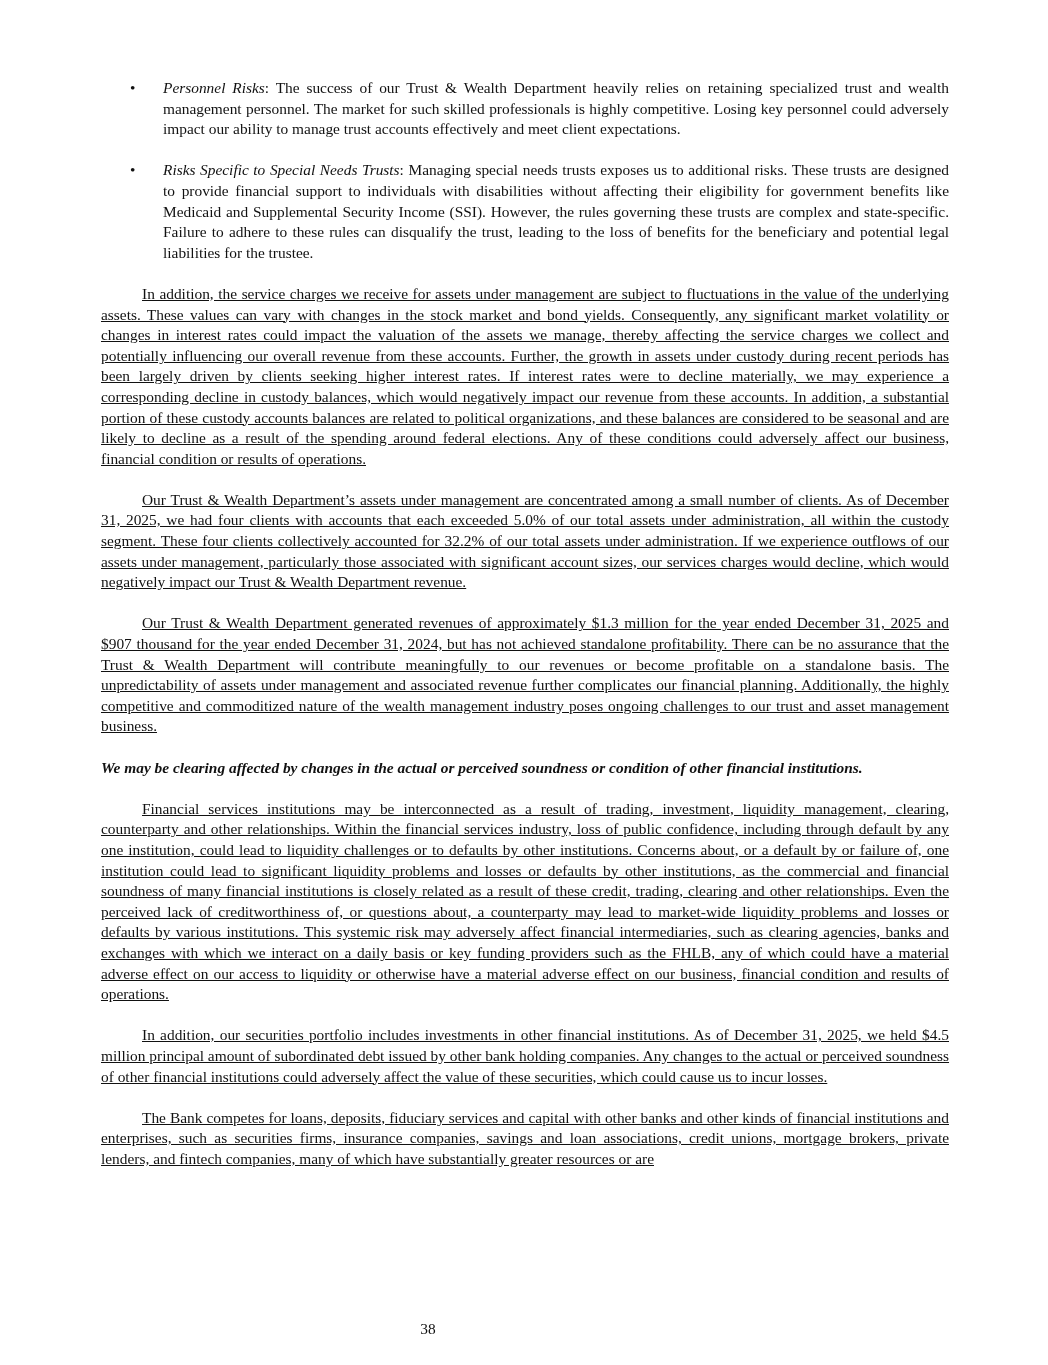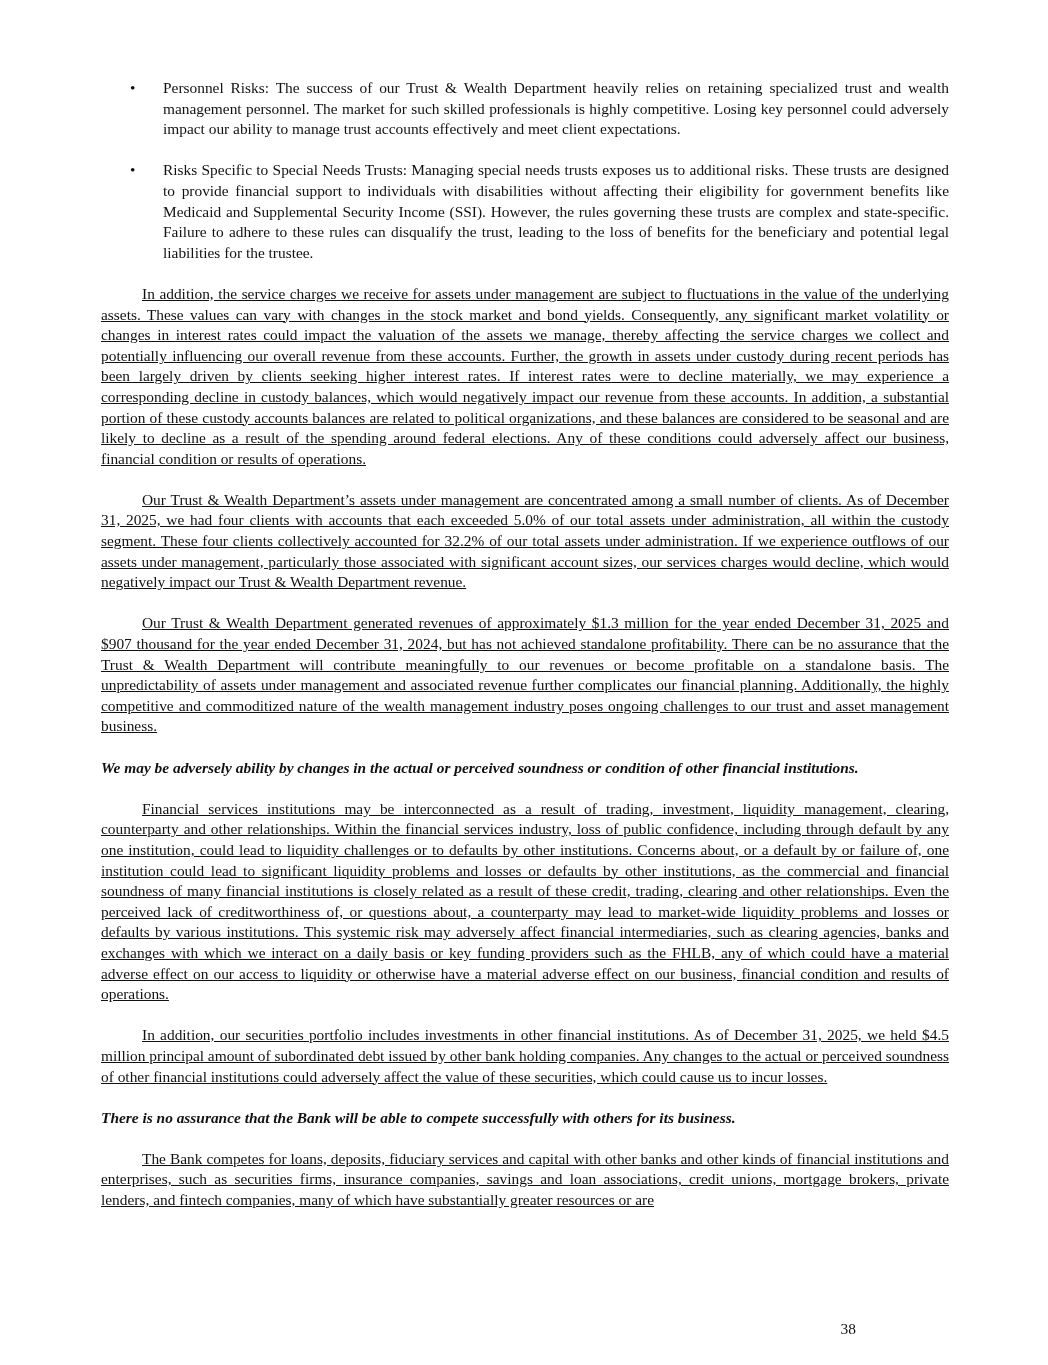--- a/index.html
+++ b/index.html
@@ -18,41 +18,41 @@
       position: relative;
       padding-left: 62px;
       text-align: justify;
       margin: 0 0 20.6px 0;
     }
     .bullet .dot {
       position: absolute;
       left: 29px;
       top: 0;
     }
-    .bullet .term { }
+    .bullet .term { font-style: italic; }
     p.para {
       margin: 0 0 20.6px 0;
       text-indent: 41px;
       text-align: justify;
       text-decoration: underline;
     }
     h3.risk-heading {
       margin: 0 0 20.6px 0;
       font-size: 15.4px;
       font-weight: bold;
       font-style: italic;
       text-align: justify;
       line-height: 20.6px;
     }
     .page-number {
       position: absolute;
       top: 1319px;
       left: 0;
       width: 856px;
-      text-align: right;
+      text-align: center;
     }
   </style>
 </head>
 <body>
 
 <div class="page">
 
   <div class="bullet">
     <span class="dot">•</span>
     <span class="term">Personnel Risks</span><span>: The success of our Trust &amp; Wealth Department heavily relies on retaining specialized trust and wealth management personnel. The market for such skilled professionals is highly competitive. Losing key personnel could adversely impact our ability to manage trust accounts effectively and meet client expectations.</span>
@@ -62,25 +62,24 @@
     <span class="dot">•</span>
     <span class="term">Risks Specific to Special Needs Trusts</span><span>: Managing special needs trusts exposes us to additional risks. These trusts are designed to provide financial support to individuals with disabilities without affecting their eligibility for government benefits like Medicaid and Supplemental Security Income (SSI). However, the rules governing these trusts are complex and state-specific. Failure to adhere to these rules can disqualify the trust, leading to the loss of benefits for the beneficiary and potential legal liabilities for the trustee.</span>
   </div>
 
   <p class="para">In addition, the service charges we receive for assets under management are subject to fluctuations in the value of the underlying assets. These values can vary with changes in the stock market and bond yields. Consequently, any significant market volatility or changes in interest rates could impact the valuation of the assets we manage, thereby affecting the service charges we collect and potentially influencing our overall revenue from these accounts. Further, the growth in assets under custody during recent periods has been largely driven by clients seeking higher interest rates. If interest rates were to decline materially, we may experience a corresponding decline in custody balances, which would negatively impact our revenue from these accounts. In addition, a substantial portion of these custody accounts balances are related to political organizations, and these balances are considered to be seasonal and are likely to decline as a result of the spending around federal elections. Any of these conditions could adversely affect our business, financial condition or results of operations.</p>
 
   <p class="para">Our Trust &amp; Wealth Department’s assets under management are concentrated among a small number of clients. As of December 31, 2025, we had four clients with accounts that each exceeded 5.0% of our total assets under administration, all within the custody segment. These four clients collectively accounted for 32.2% of our total assets under administration. If we experience outflows of our assets under management, particularly those associated with significant account sizes, our services charges would decline, which would negatively impact our Trust &amp; Wealth Department revenue.</p>
 
   <p class="para">Our Trust &amp; Wealth Department generated revenues of approximately $1.3 million for the year ended December 31, 2025 and $907 thousand for the year ended December 31, 2024, but has not achieved standalone profitability. There can be no assurance that the Trust &amp; Wealth Department will contribute meaningfully to our revenues or become profitable on a standalone basis. The unpredictability of assets under management and associated revenue further complicates our financial planning. Additionally, the highly competitive and commoditized nature of the wealth management industry poses ongoing challenges to our trust and asset management business.</p>
 
-  <h3 class="risk-heading">We may be adversely ability by changes in the actual or perceived soundness or condition of other financial institutions.</h3>
+  <h3 class="risk-heading">We may be clearing affected by changes in the actual or perceived soundness or condition of other financial institutions.</h3>
 
   <p class="para">Financial services institutions may be interconnected as a result of trading, investment, liquidity management, clearing, counterparty and other relationships. Within the financial services industry, loss of public confidence, including through default by any one institution, could lead to liquidity challenges or to defaults by other institutions. Concerns about, or a default by or failure of, one institution could lead to significant liquidity problems and losses or defaults by other institutions, as the commercial and financial soundness of many financial institutions is closely related as a result of these credit, trading, clearing and other relationships. Even the perceived lack of creditworthiness of, or questions about, a counterparty may lead to market-wide liquidity problems and losses or defaults by various institutions. This systemic risk may adversely affect financial intermediaries, such as clearing agencies, banks and exchanges with which we interact on a daily basis or key funding providers such as the FHLB, any of which could have a material adverse effect on our access to liquidity or otherwise have a material adverse effect on our business, financial condition and results of operations.</p>
 
   <p class="para">In addition, our securities portfolio includes investments in other financial institutions. As of December 31, 2025, we held $4.5 million principal amount of subordinated debt issued by other bank holding companies. Any changes to the actual or perceived soundness of other financial institutions could adversely affect the value of these securities, which could cause us to incur losses.</p>
 
-  <h3 class="risk-heading">There is no assurance that the Bank will be able to compete successfully with others for its business.</h3>
 
   <p class="para">The Bank competes for loans, deposits, fiduciary services and capital with other banks and other kinds of financial institutions and enterprises, such as securities firms, insurance companies, savings and loan associations, credit unions, mortgage brokers, private lenders, and fintech companies, many of which have substantially greater resources or are</p>
 
 </div>
 
 <div class="page-number">38</div>
 
 </body></html>

